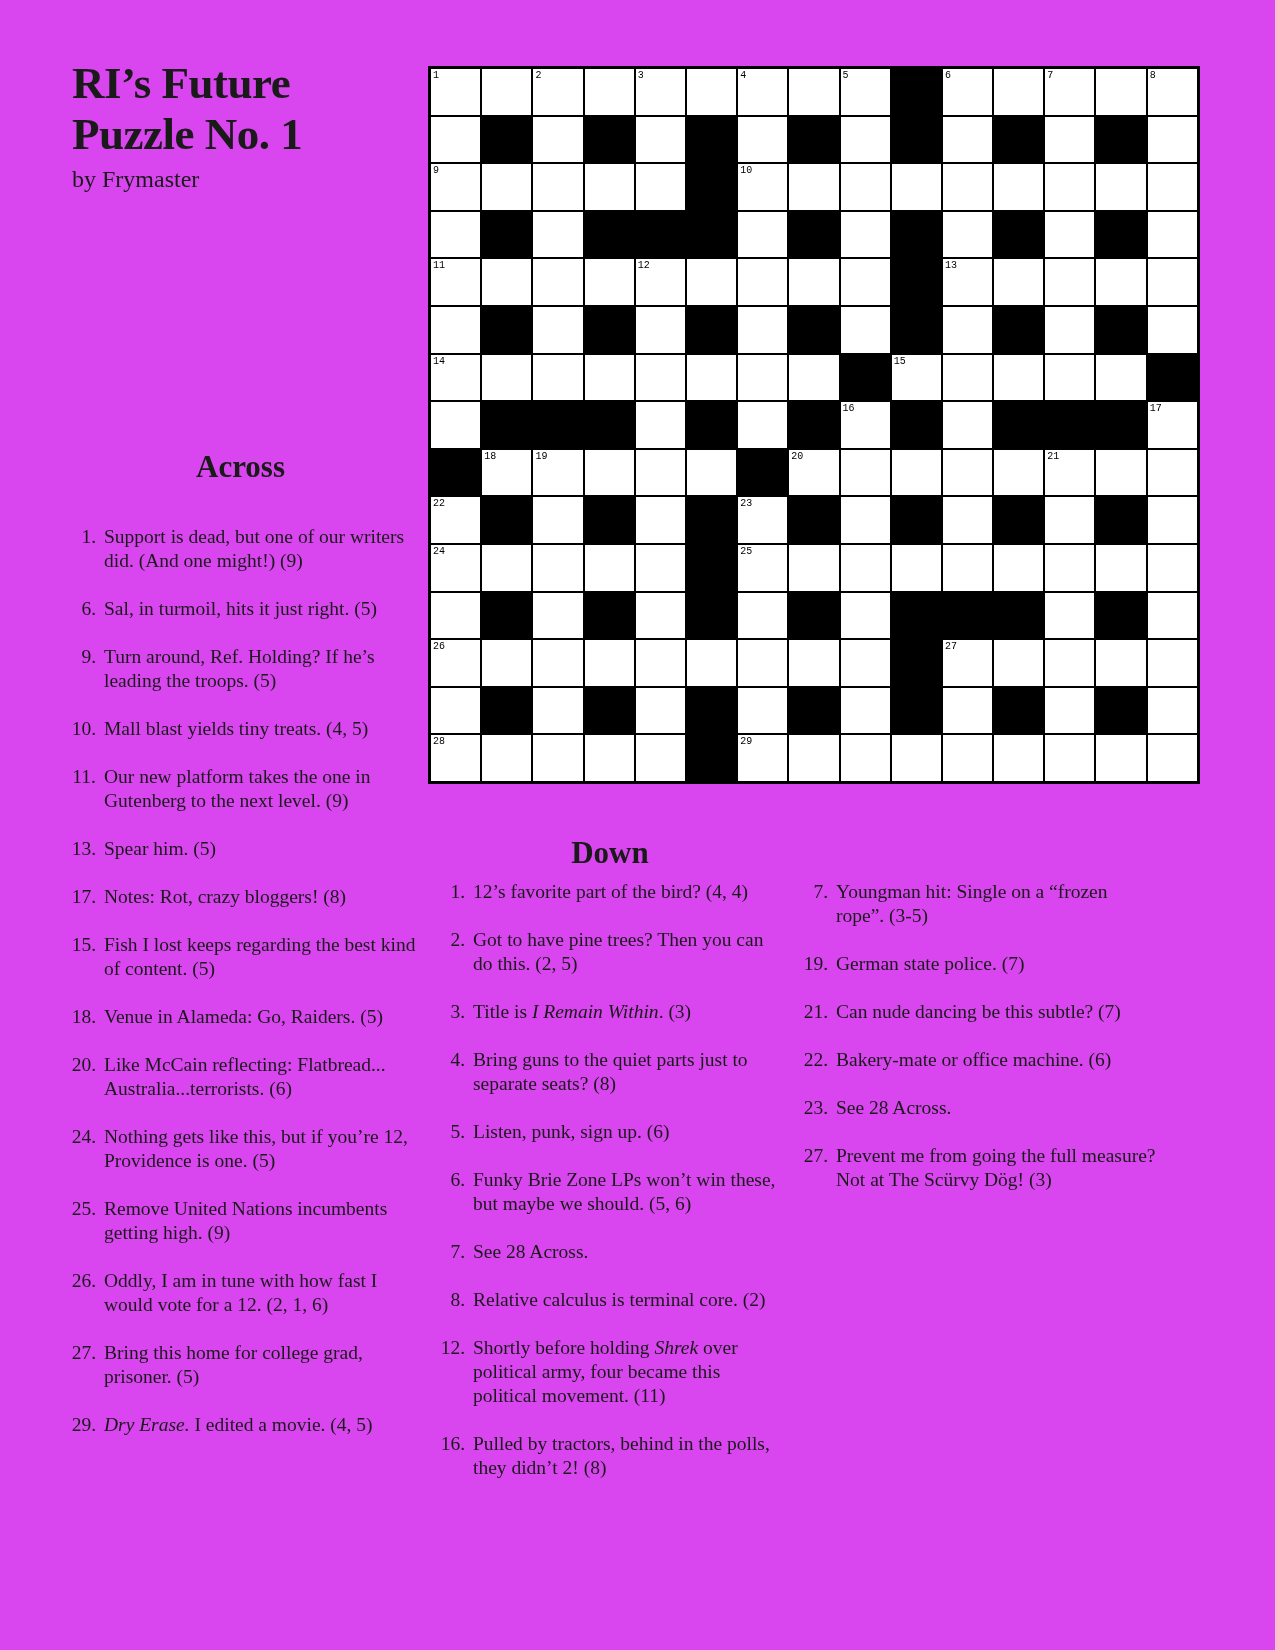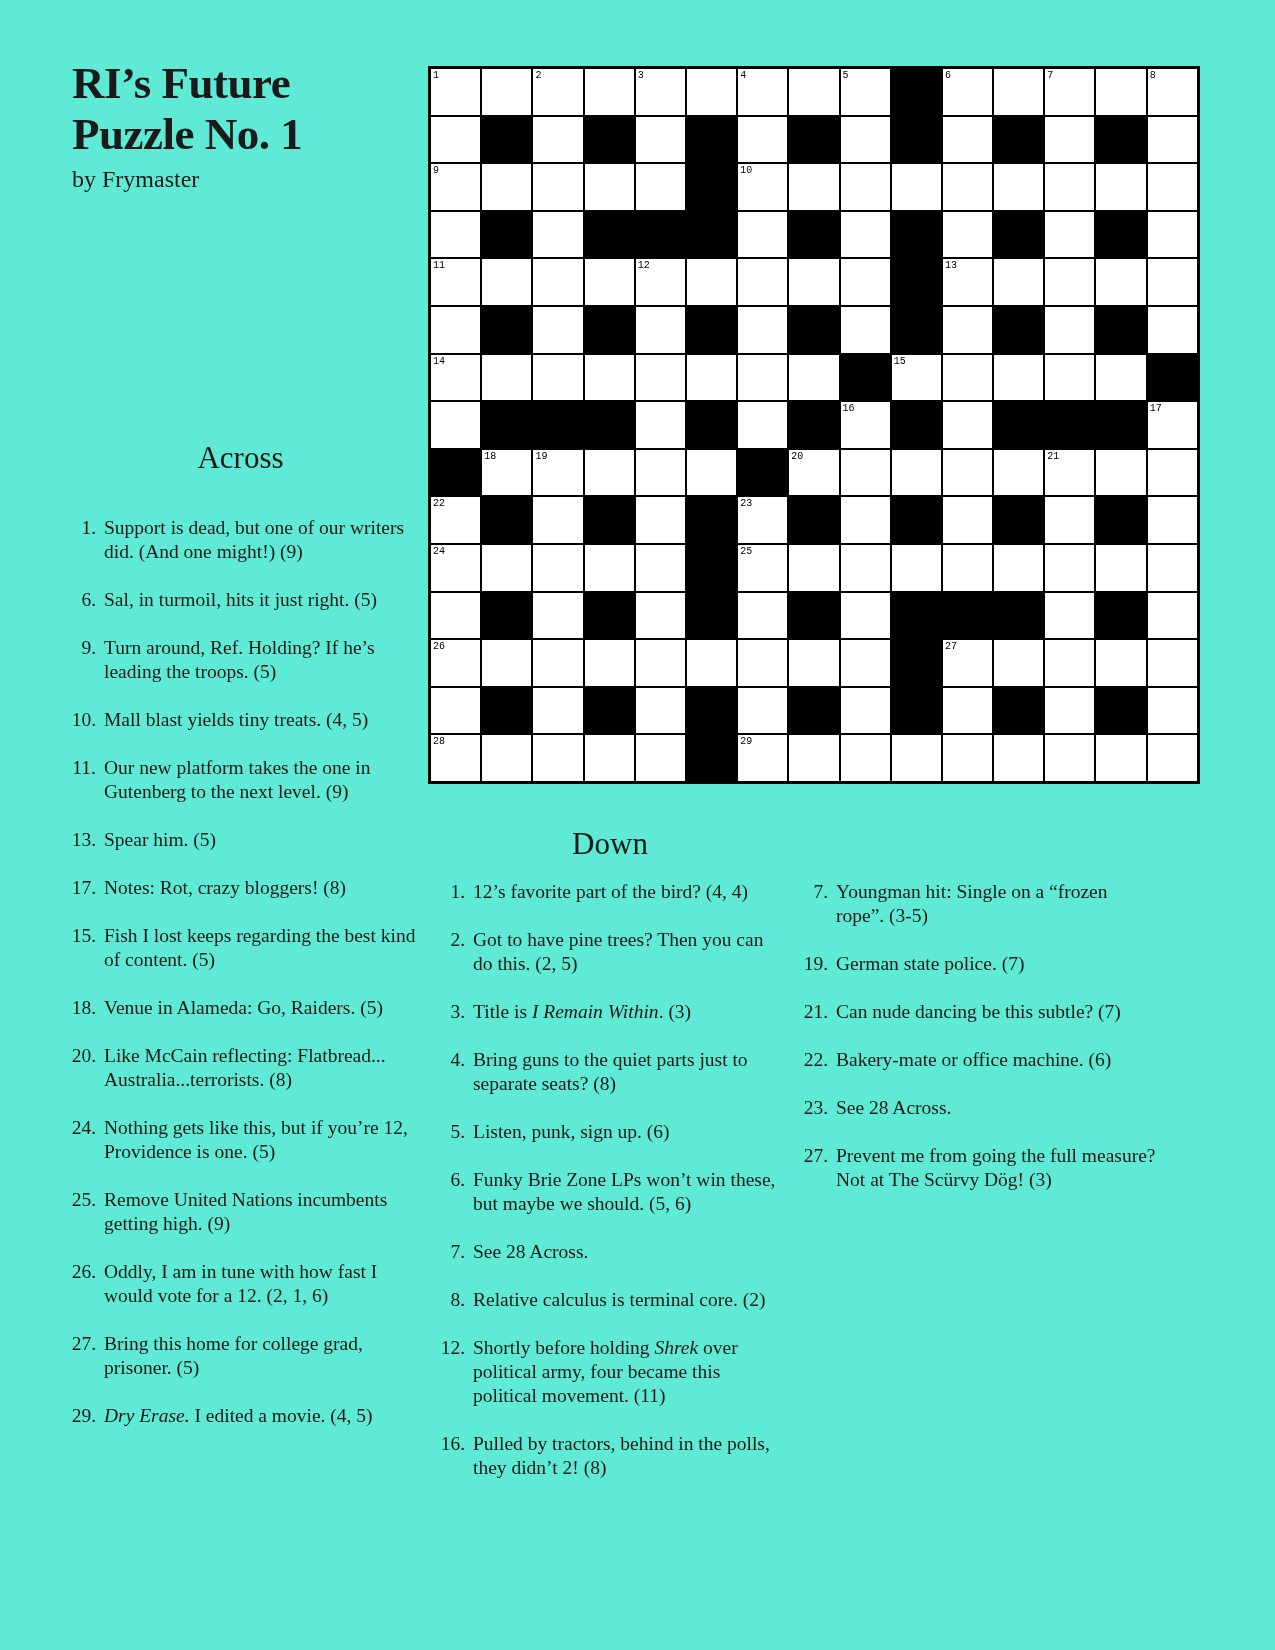--- a/index.html
+++ b/index.html
@@ -1,17 +1,17 @@
 <!DOCTYPE html>
 <html><head>
 <meta charset="utf-8">
 <style>
   html,body{margin:0;padding:0;background:#ffffff;}
   body{width:1275px;height:1650px;position:relative;font-family:"Liberation Serif",serif;color:#111;}
-  .page{position:absolute;inset:0;background:#5eead4;}
+  .page{position:absolute;inset:0;background:#d946ef;}
 
   
   .title-block{position:absolute;left:72px;top:58px;width:360px;}
   .title{font-weight:bold;font-size:45px;line-height:51px;letter-spacing:-0.5px;color:#1a1a1a;}
   .byline{font-size:24px;margin-top:6px;color:#1a1a1a;}
 
   
   .grid{
     position:absolute;left:428px;top:66px;
     display:grid;
@@ -22,21 +22,21 @@
   }
   .cell{position:relative;background:#fff;border:1px solid #000;box-sizing:border-box;}
   .cell.black{background:#000;}
   .cellnum{
     position:absolute;top:1px;left:2px;
     font-family:"Liberation Mono","DejaVu Sans Mono",monospace;
     font-size:10px;line-height:11px;color:#000;
   }
 
   
-  .section-heading{font-weight:normal;font-size:31px;text-align:center;color:#1a1a1a;}
+  .section-heading{font-weight:bold;font-size:31px;text-align:center;color:#1a1a1a;margin-top:9px;}
   .across-section{position:absolute;left:58px;top:440px;width:365px;}
   .across-section .section-heading{margin-bottom:40px;}
   .down-heading{position:absolute;left:435px;top:826px;width:350px;}
   .down-col1{position:absolute;left:435px;top:880px;width:352px;}
   .down-col2{position:absolute;left:798px;top:880px;width:360px;}
 
   .clue{font-size:19.5px;line-height:24px;margin-bottom:24px;padding-left:46px;text-indent:-46px;color:#1a1a1a;}
   .down-col1 .clue,.down-col2 .clue{padding-left:38px;text-indent:-38px;}
   .clue-num{display:inline-block;width:38px;text-align:right;margin-right:8px;text-indent:0;}
   .down-col1 .clue-num,.down-col2 .clue-num{width:30px;}
@@ -347,21 +347,21 @@
     <div id="across-list">
         <div class="clue"><span class="clue-num">1.</span><span class="clue-text">Support is dead, but one of our writers did. (And one might!) (9)</span></div>
         <div class="clue"><span class="clue-num">6.</span><span class="clue-text">Sal, in turmoil, hits it just right. (5)</span></div>
         <div class="clue"><span class="clue-num">9.</span><span class="clue-text">Turn around, Ref. Holding? If he’s leading the troops. (5)</span></div>
         <div class="clue"><span class="clue-num">10.</span><span class="clue-text">Mall blast yields tiny treats. (4, 5)</span></div>
         <div class="clue"><span class="clue-num">11.</span><span class="clue-text">Our new platform takes the one in Gutenberg to the next level. (9)</span></div>
         <div class="clue"><span class="clue-num">13.</span><span class="clue-text">Spear him. (5)</span></div>
         <div class="clue"><span class="clue-num">17.</span><span class="clue-text">Notes: Rot, crazy bloggers! (8)</span></div>
         <div class="clue"><span class="clue-num">15.</span><span class="clue-text">Fish I lost keeps regarding the best kind of content. (5)</span></div>
         <div class="clue"><span class="clue-num">18.</span><span class="clue-text">Venue in Alameda: Go, Raiders. (5)</span></div>
-        <div class="clue"><span class="clue-num">20.</span><span class="clue-text">Like McCain reflecting: Flatbread... Australia...terrorists.  (8)</span></div>
+        <div class="clue"><span class="clue-num">20.</span><span class="clue-text">Like McCain reflecting: Flatbread... Australia...terrorists.  (6)</span></div>
         <div class="clue"><span class="clue-num">24.</span><span class="clue-text">Nothing gets like this, but if you’re 12, Providence is one. (5)</span></div>
         <div class="clue"><span class="clue-num">25.</span><span class="clue-text">Remove United Nations incumbents getting high. (9)</span></div>
         <div class="clue"><span class="clue-num">26.</span><span class="clue-text">Oddly, I am in tune with how fast I would vote for a 12. (2, 1, 6)</span></div>
         <div class="clue"><span class="clue-num">27.</span><span class="clue-text">Bring this home for college grad, prisoner. (5)</span></div>
         <div class="clue"><span class="clue-num">29.</span><span class="clue-text"><i>Dry Erase.</i><span> I edited a movie. (4, 5)</span></span></div>
       </div>
   </div>
 
   <div class="down-heading">
     <div class="section-heading">Down</div>

